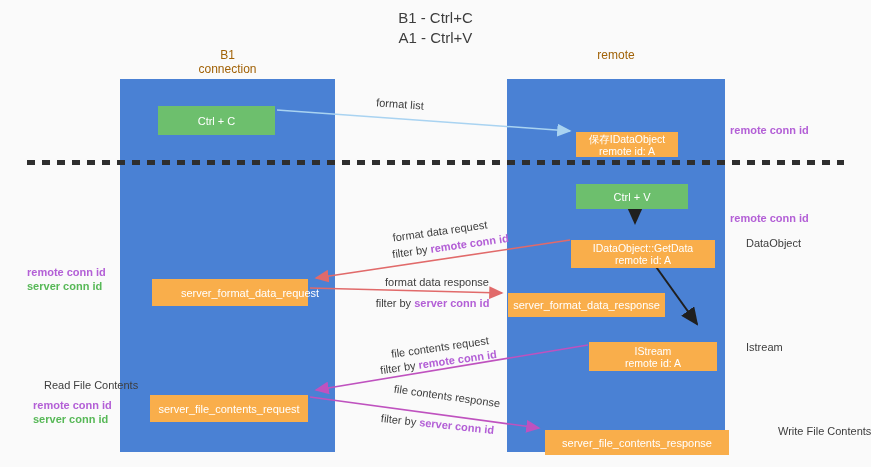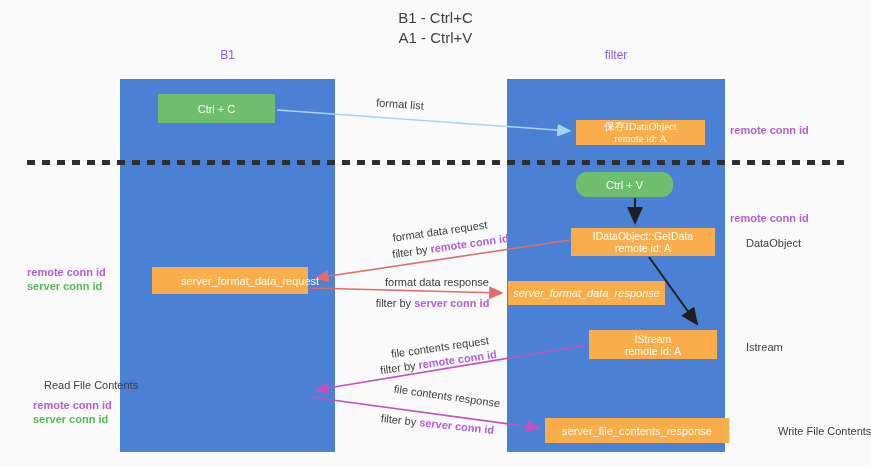--- a/index.html
+++ b/index.html
@@ -9,48 +9,48 @@
     position: relative; width: 871px; height: 467px;
     background: #fafafa; overflow: hidden;
   }
   .abs { position: absolute; }
 
   
   .title { left: 0; right: 0; top: 8px; text-align: center; color: #3d3d3d;
            font-size: 15px; line-height: 20px; }
 
   
-  .col-header { text-align: center; color: #8b5cf6; font-size: 12px; line-height: 14px; }
+  .col-header { text-align: center; color: #a16207; font-size: 12px; line-height: 14px; }
   .col-header-left  { left: 120px; top: 48px; width: 215px; }
   .col-header-right { left: 507px; top: 48px; width: 218px; }
 
   
   .column { background: #4a81d4; top: 79px; height: 373px; }
   .column-left  { left: 120px; width: 215px; }
   .column-right { left: 507px; width: 218px; }
 
   
   .separator {
     left: 27px; top: 160px; width: 817px; height: 5px;
     background: repeating-linear-gradient(90deg, #2e2e2e 0 8px, transparent 8px 15px);
   }
 
   
   .node { display: flex; flex-direction: column; align-items: center; justify-content: center;
-          color: #ffffff; text-align: center; }
+          color: #ffffff; text-align: center; margin-top: 12px; }
   .node-green  { background: #6dbf6d; font-size: 11px; }
   .node-orange { background: #f9ae4b; font-size: 11px; }
   .two-line { font-size: 10.5px; line-height: 12px; }
 
   .n-ctrl-c   { left: 158px; top: 94px;  width: 117px; height: 29px; }
-  .n-save     { left: 576px; top: 120px; width: 129px; height: 25px; font-family: Liberation Serif, serif; }
-  .n-ctrl-v   { left: 576px; top: 172px; width: 97px; height: 25px; border-radius: 11px; }
+  .n-save     { left: 576px; top: 120px; width: 102px; height: 25px; }
+  .n-ctrl-v   { left: 576px; top: 172px; width: 112px; height: 25px; }
   .n-getdata  { left: 571px; top: 228px; width: 144px; height: 28px; }
   .n-fmt-req  { left: 152px; top: 267px; width: 156px; height: 27px; font-size: 11px; padding-left: 40px; }
-  .n-fmt-resp { left: 508px; top: 281px; width: 157px; height: 24px; font-size: 11px; font-style: italic; }
+  .n-fmt-resp { left: 508px; top: 281px; width: 157px; height: 24px; font-size: 11px; }
   .n-istream  { left: 589px; top: 330px; width: 128px; height: 29px; }
   .n-file-req { left: 150px; top: 383px; width: 158px; height: 27px; font-size: 11px; }
   .n-file-resp{ left: 545px; top: 418px; width: 184px; height: 25px; font-size: 11px; }
 
   
   .side { font-size: 11px; line-height: 14px; white-space: nowrap; }
   .dark   { color: #3d3d3d; padding-left: 16px; }
   .purple { color: #b35fd6; font-weight: bold; }
   .green-t{ color: #57b857; font-weight: bold; }
 
@@ -82,23 +82,24 @@
 
 <div class="stage">
 
   <div class="abs title">
     <div>B1 - Ctrl+C</div>
     <div>A1 - Ctrl+V</div>
   </div>
 
   <div class="abs col-header col-header-left">
     <div>B1</div>
+    <div>connection</div>
   </div>
   <div class="abs col-header col-header-right">
-    <div>filter</div>
+    <div>remote</div>
   </div>
 
   <div class="abs column column-left"></div>
   <div class="abs column column-right"></div>
 
   <div class="abs separator"></div>
 
   <svg class="wires" viewBox="0 0 871 467">
     <defs>
       <marker id="m-blue" markerWidth="9" markerHeight="8" refX="8" refY="4" orient="auto">
@@ -147,20 +148,23 @@
 
   <div class="abs node node-orange n-fmt-resp">
     <span>server_format_data_response</span>
   </div>
 
   <div class="abs node node-orange n-istream two-line">
     <span>IStream</span>
     <span>remote id: A</span>
   </div>
 
+  <div class="abs node node-orange n-file-req">
+    <span>server_file_contents_request</span>
+  </div>
 
   <div class="abs node node-orange n-file-resp">
     <span>server_file_contents_response</span>
   </div>
 
   <div class="abs side purple s-remote-top">remote conn id</div>
   <div class="abs side purple s-remote-mid">remote conn id</div>
   <div class="abs side dark s-dataobject">DataObject</div>
   <div class="abs side dark s-istream">Istream</div>
   <div class="abs side dark s-write">Write File Contents</div>

